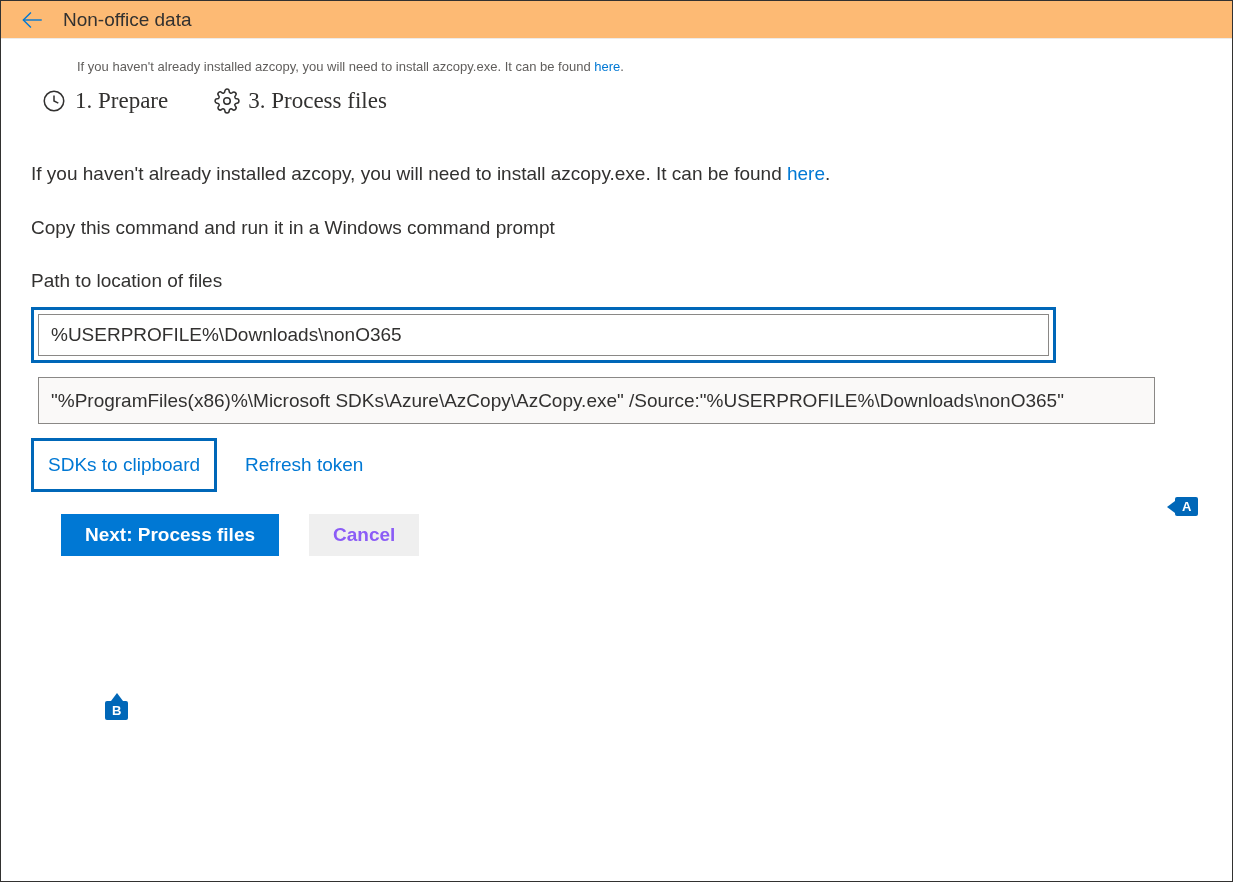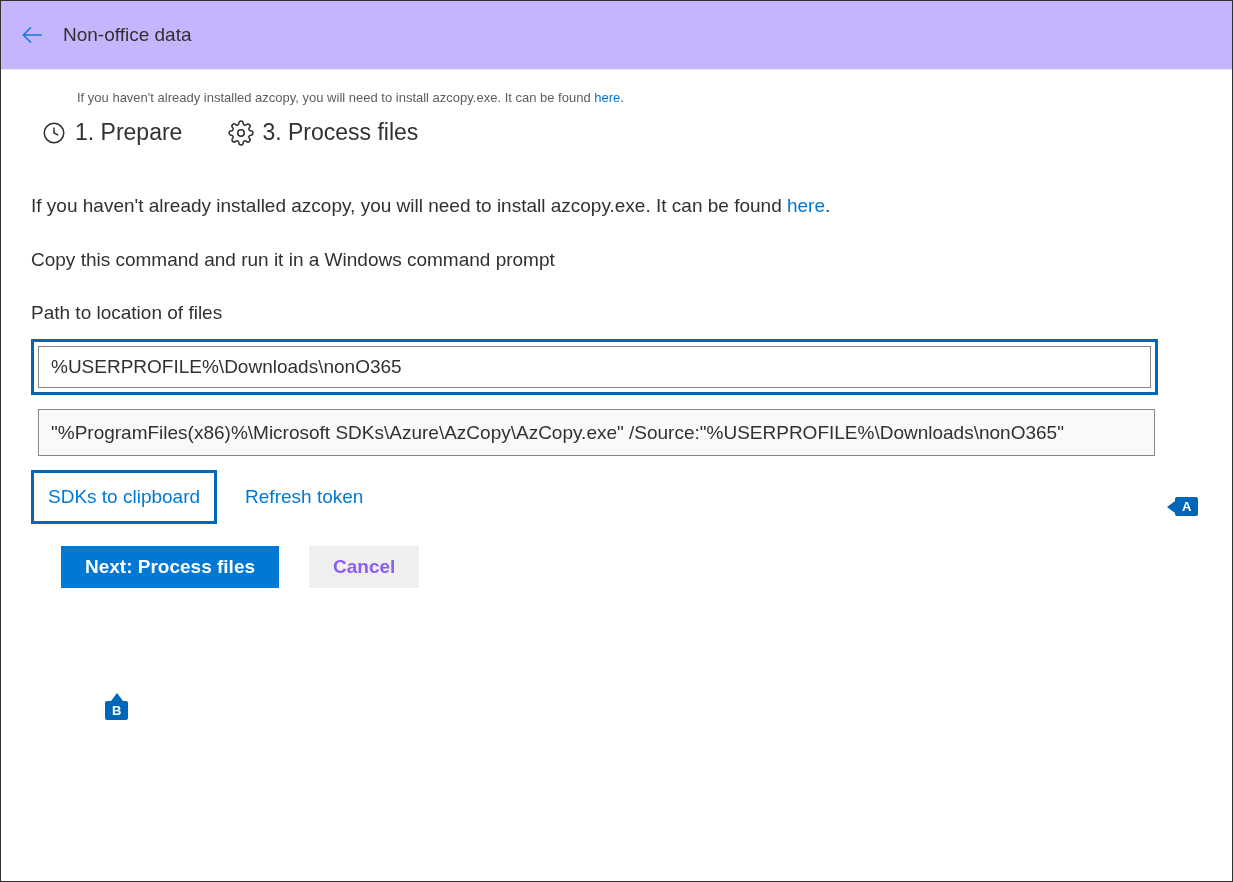--- a/index.html
+++ b/index.html
@@ -10,22 +10,22 @@
     color: #323130;
   }
   .frame {
     width: 1233px;
     height: 882px;
     border: 1px solid #323130;
     position: relative;
     overflow: hidden;
   }
   .header {
-    height: 69px;
-    background: #c4b5fd;
+    height: 38px;
+    background: #fdba74;
     border-bottom: 1px solid #edebe9;
     display: flex;
     align-items: center;
     padding: 0 18px;
     gap: 18px;
   }
   .back-arrow {
     color: #0078d4;
     display: flex;
     align-items: center;
@@ -40,20 +40,21 @@
     padding: 20px 40px 8px 76px;
     font-size: 13px;
     color: #605e5c;
   }
   .hint-bar a { color: #0078d4; text-decoration: none; }
   .tabs {
     display: flex;
     gap: 46px;
     padding: 6px 40px 0 40px;
     align-items: flex-end;
+    font-family: Liberation Serif, serif;
   }
   .tab {
     display: flex;
     align-items: center;
     gap: 8px;
     font-size: 23px;
     color: #323130;
     padding-bottom: 10px;
     cursor: pointer;
   }
@@ -76,21 +77,21 @@
     margin: 18px 0 12px 0;
   }
   .input-row {
     position: relative;
     margin-bottom: 14px;
   }
   .highlight-wrap {
     border: 3px solid #0067b8;
     padding: 4px;
     display: inline-block;
-    width: 1127px;
+    width: 1025px;
   }
   .text-input {
     width: 100%;
     font-size: 19px;
     font-family: inherit;
     padding: 9px 12px;
     border: 1px solid #8a8886;
     outline: none;
     color: #323130;
     background: #fff;

